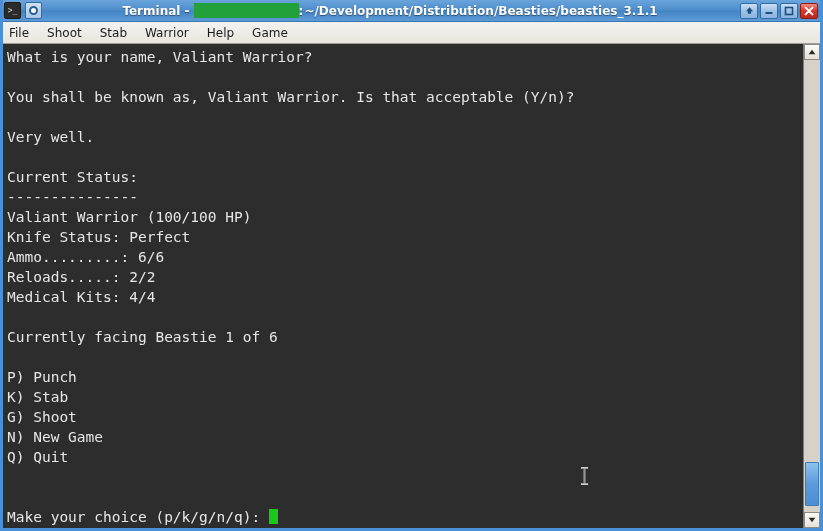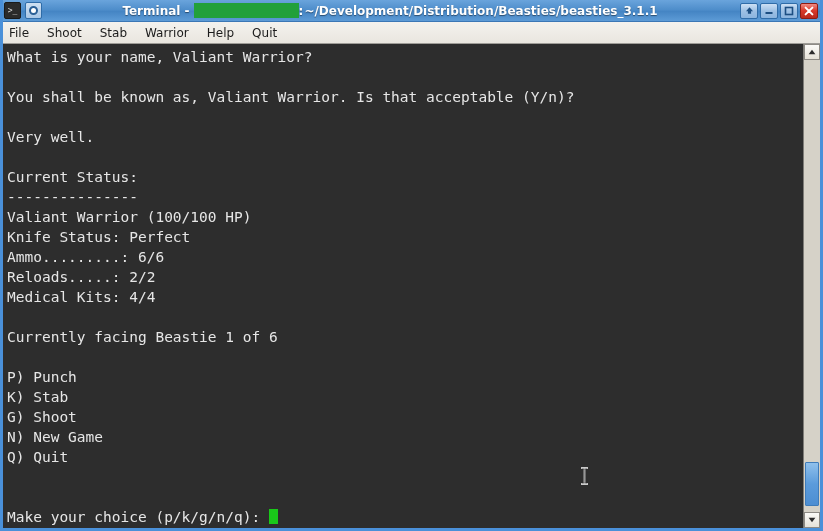--- a/index.html
+++ b/index.html
@@ -286,21 +286,21 @@
       </div>
     </div>
   </div>
 
   <div id="menubar">
     <div class="menu-item">File</div>
     <div class="menu-item">Shoot</div>
     <div class="menu-item">Stab</div>
     <div class="menu-item">Warrior</div>
     <div class="menu-item">Help</div>
-    <div class="menu-item">Quit</div>
+    <div class="menu-item">Game</div>
   </div>
 
   <div id="term-wrap">
 
     <div id="term">
       <div id="term-lines"><div class="tline">What is your name, Valiant Warrior?</div><div class="tline">&nbsp;</div><div class="tline">You shall be known as, Valiant Warrior. Is that acceptable (Y/n)?</div><div class="tline">&nbsp;</div><div class="tline">Very well.</div><div class="tline">&nbsp;</div><div class="tline">Current Status:</div><div class="tline">---------------</div><div class="tline">Valiant Warrior (100/100 HP)</div><div class="tline">Knife Status: Perfect</div><div class="tline">Ammo.........: 6/6</div><div class="tline">Reloads.....: 2/2</div><div class="tline">Medical Kits: 4/4</div><div class="tline">&nbsp;</div><div class="tline">Currently facing Beastie 1 of 6</div><div class="tline">&nbsp;</div><div class="tline">P) Punch</div><div class="tline">K) Stab</div><div class="tline">G) Shoot</div><div class="tline">N) New Game</div><div class="tline">Q) Quit</div><div class="tline">&nbsp;</div><div class="tline">&nbsp;</div><div class="tline"><span>Make your choice (p/k/g/n/q): </span><span class="cursor-block"></span></div></div>
 
       <div id="mouse-ibeam">
         <svg width="9" height="18" viewBox="0 0 9 18" aria-hidden="true">
           <path d="M1 1 H8 M4.5 1 V17 M1 17 H8" stroke="#ffffff" stroke-width="1.6" fill="none"></path>

